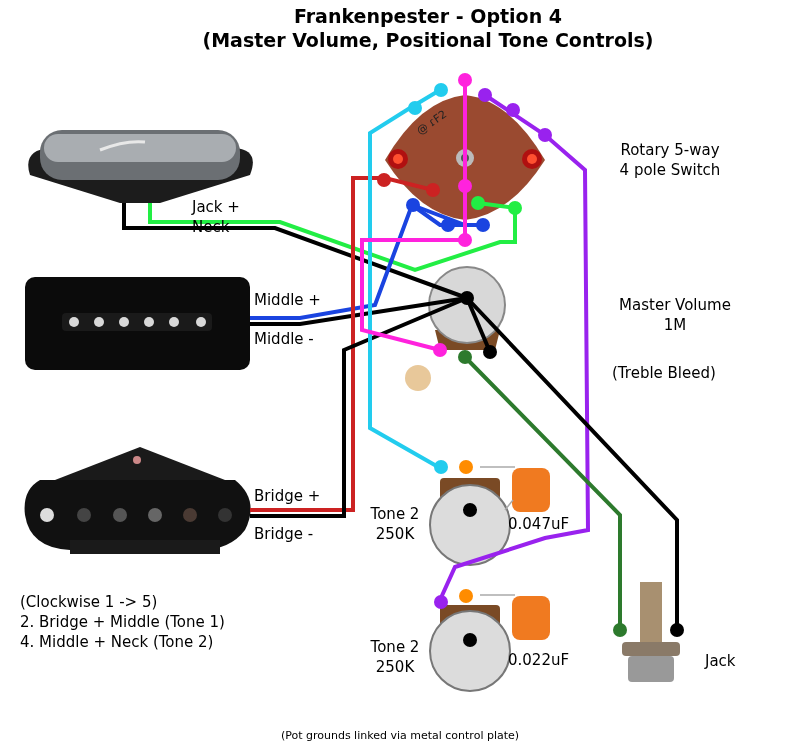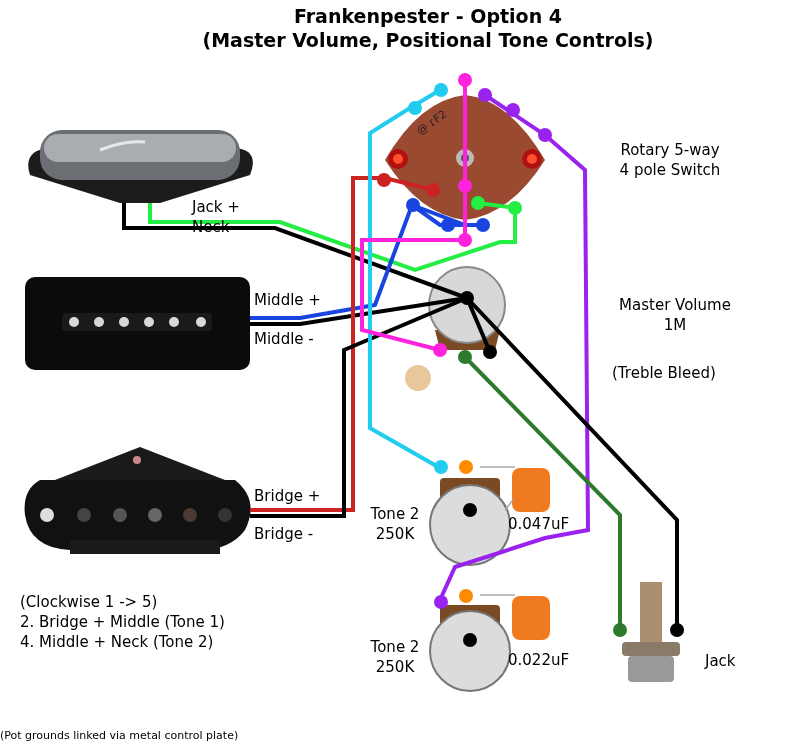--- a/index.html
+++ b/index.html
@@ -4,21 +4,21 @@
 <style>
   html, body { margin: 0; padding: 0; background: #ffffff; }
   body { width: 800px; height: 752px; position: relative; overflow: hidden;
          font-family: "DejaVu Sans", sans-serif; color: #000; }
   .title { position: absolute; left: 0; width: 800px; text-align: center;
            font-weight: bold; font-size: 19px; line-height: 24px; padding-left: 28px; }
   .lbl { position: absolute; font-size: 15px; line-height: 18px; white-space: nowrap; }
   .lbl-c { text-align: center; }
   .legend { position: absolute; left: 20px; top: 592px; font-size: 15px; line-height: 20px; }
   .legend div { white-space: nowrap; }
-  .footnote { position: absolute; left: 0; width: 800px; top: 729px; font-size: 11px; }
+  .footnote { position: absolute; left: 0; width: 800px; top: 729px; text-align: center; font-size: 11px; }
   svg#diagram { position: absolute; left: 0; top: 0; }
 </style>
 </head>
 <body>
 
 <div class="title" style="top:4px">Frankenpester - Option 4</div>
 <div class="title" style="top:28px">(Master Volume, Positional Tone Controls)</div>
 
 <svg id="diagram" width="800" height="752" viewBox="0 0 800 752">
 

